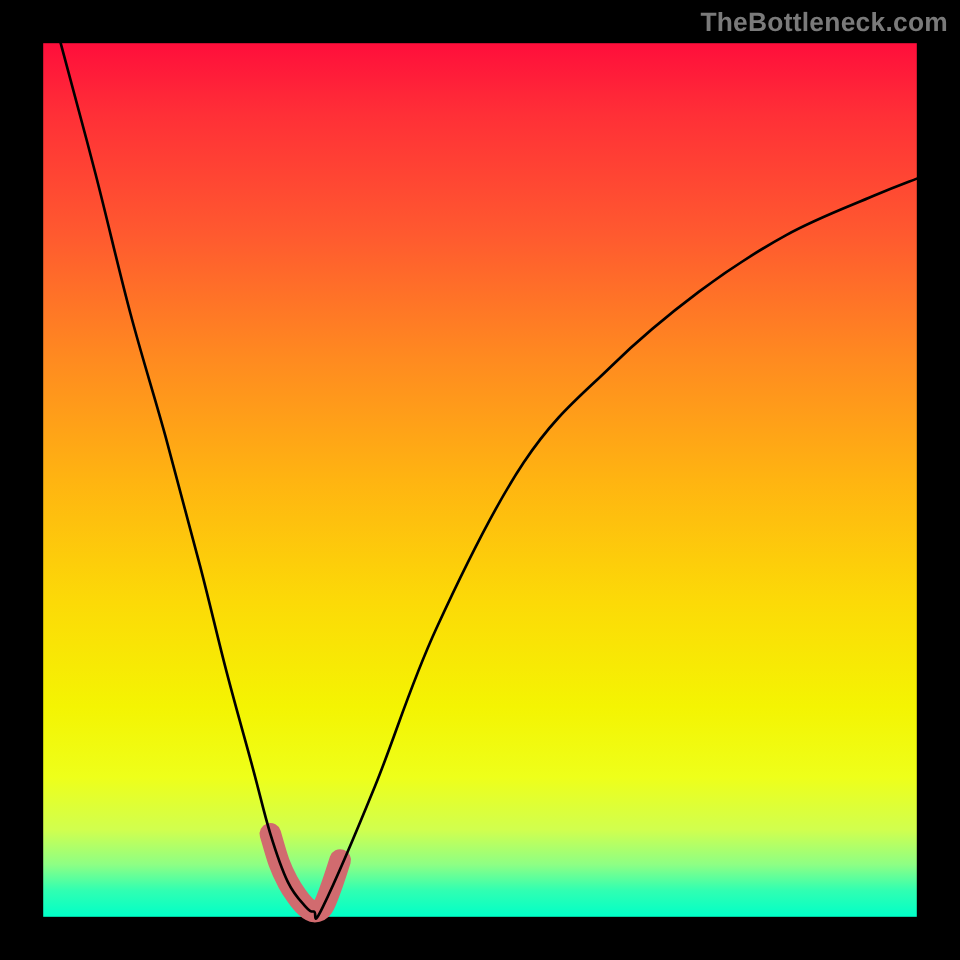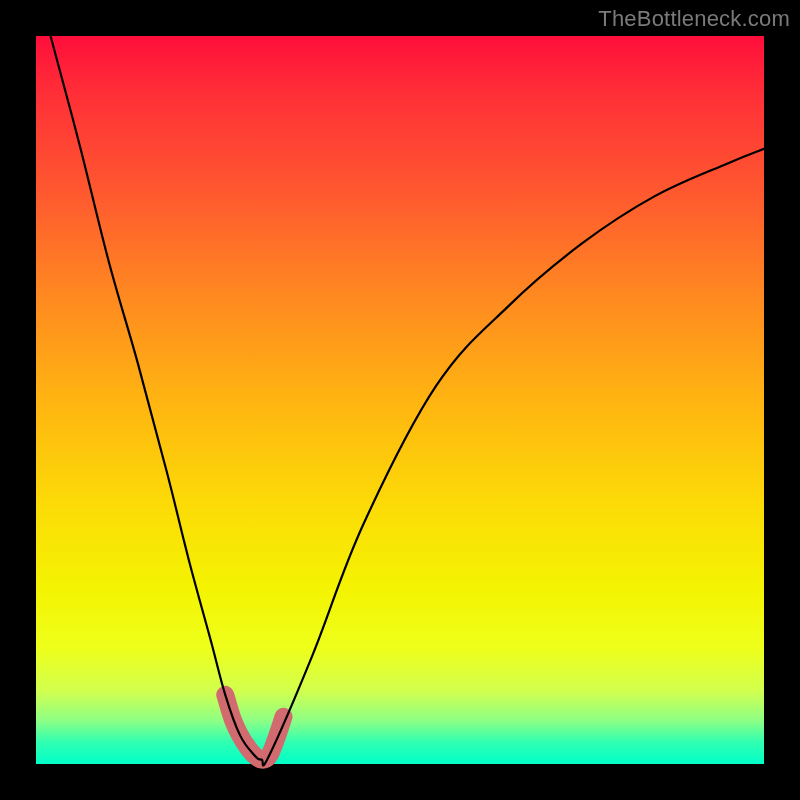--- a/index.html
+++ b/index.html
@@ -29,21 +29,21 @@
       #8eff84 94%,
       #30ffb2 97%,
       #00ffc8 100%);
   }
   .watermark {
     position: absolute;
     top: 6px;
     right: 10px;
     font-family: Arial, Helvetica, sans-serif;
     font-size: 22px;
-    font-weight: 400;
+    font-weight: 700;
     color: #7a7a7a;
     letter-spacing: 0.2px;
   }
   svg.curve {
     position: absolute;
     left: 0; top: 0;
     width: 728px; height: 728px;
     overflow: visible;
   }
 </style>

